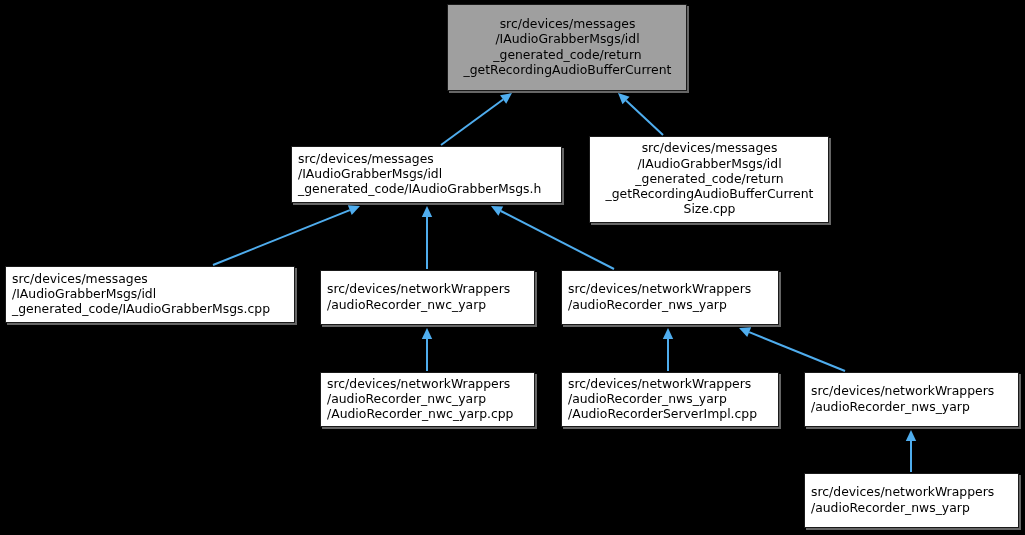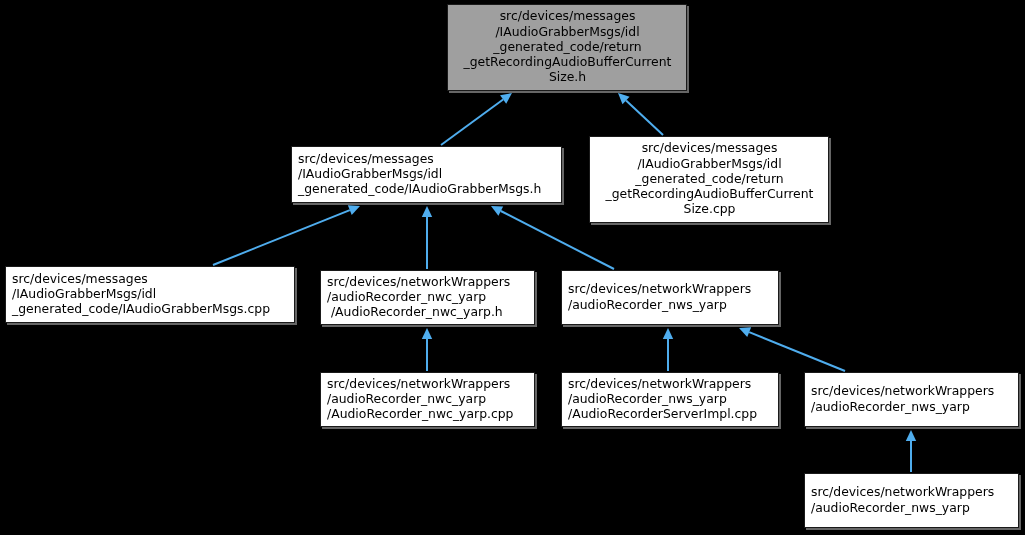--- a/index.html
+++ b/index.html
@@ -84,23 +84,23 @@
       </g>
       <g>
         <line x1="845" y1="371" x2="749.193226789047" y2="332.1349882257455" stroke="#4fadee" stroke-width="2"></line>
         <polygon points="739,328 751.1479484957631,327.3163719254687 747.2385050823309,336.9536045260223" fill="#4fadee"></polygon>
       </g>
       <g>
         <line x1="911" y1="472" x2="911" y2="441" stroke="#4fadee" stroke-width="2"></line>
         <polygon points="911,430 916.2,441 905.8,441" fill="#4fadee"></polygon>
       </g>
     </svg>
-<div class="node highlight ta-center" style="left: 447px; top: 4px; width: 240px; height: 87px;"><span class="ln">src/devices/messages</span><span class="ln">/IAudioGrabberMsgs/idl</span><span class="ln">_generated_code/return</span><span class="ln">_getRecordingAudioBufferCurrent</span><span class="ln">Size.h</span></div>
+<div class="node highlight ta-center" style="left: 447px; top: 4px; width: 240px; height: 87px;"><span class="ln">src/devices/messages</span><span class="ln">/IAudioGrabberMsgs/idl</span><span class="ln">_generated_code/return</span><span class="ln">_getRecordingAudioBufferCurrent</span></div>
     <div class="node ta-left" style="left: 291px; top: 146px; width: 271px; height: 57px;"><span class="ln">src/devices/messages</span><span class="ln">/IAudioGrabberMsgs/idl</span><span class="ln">_generated_code/IAudioGrabberMsgs.h</span></div>
     <div class="node ta-center" style="left: 589px; top: 136px; width: 240px; height: 87px;"><span class="ln">src/devices/messages</span><span class="ln">/IAudioGrabberMsgs/idl</span><span class="ln">_generated_code/return</span><span class="ln">_getRecordingAudioBufferCurrent</span><span class="ln">Size.cpp</span></div>
     <div class="node ta-left" style="left: 5px; top: 266px; width: 290px; height: 57px;"><span class="ln">src/devices/messages</span><span class="ln">/IAudioGrabberMsgs/idl</span><span class="ln">_generated_code/IAudioGrabberMsgs.cpp</span></div>
-    <div class="node ta-left" style="left: 320px; top: 270px; width: 215px; height: 55px;"><span class="ln">src/devices/networkWrappers</span><span class="ln">/audioRecorder_nwc_yarp</span><span class="ln"> /AudioRecorder_nwc_yarp.h</span></div>
+    <div class="node ta-left" style="left: 320px; top: 270px; width: 215px; height: 55px;"><span class="ln">src/devices/networkWrappers</span><span class="ln">/audioRecorder_nwc_yarp</span></div>
     <div class="node ta-left" style="left: 561px; top: 270px; width: 218px; height: 55px;"><span class="ln">src/devices/networkWrappers</span><span class="ln">/audioRecorder_nws_yarp</span></div>
     <div class="node ta-left" style="left: 320px; top: 372px; width: 215px; height: 55px;"><span class="ln">src/devices/networkWrappers</span><span class="ln">/audioRecorder_nwc_yarp</span><span class="ln">/AudioRecorder_nwc_yarp.cpp</span></div>
     <div class="node ta-left" style="left: 561px; top: 372px; width: 218px; height: 55px;"><span class="ln">src/devices/networkWrappers</span><span class="ln">/audioRecorder_nws_yarp</span><span class="ln">/AudioRecorderServerImpl.cpp</span></div>
     <div class="node ta-left" style="left: 804px; top: 372px; width: 215px; height: 55px;"><span class="ln">src/devices/networkWrappers</span><span class="ln">/audioRecorder_nws_yarp</span></div>
     <div class="node ta-left" style="left: 804px; top: 473px; width: 215px; height: 55px;"><span class="ln">src/devices/networkWrappers</span><span class="ln">/audioRecorder_nws_yarp</span></div>
   </div>
 
 </body></html>

